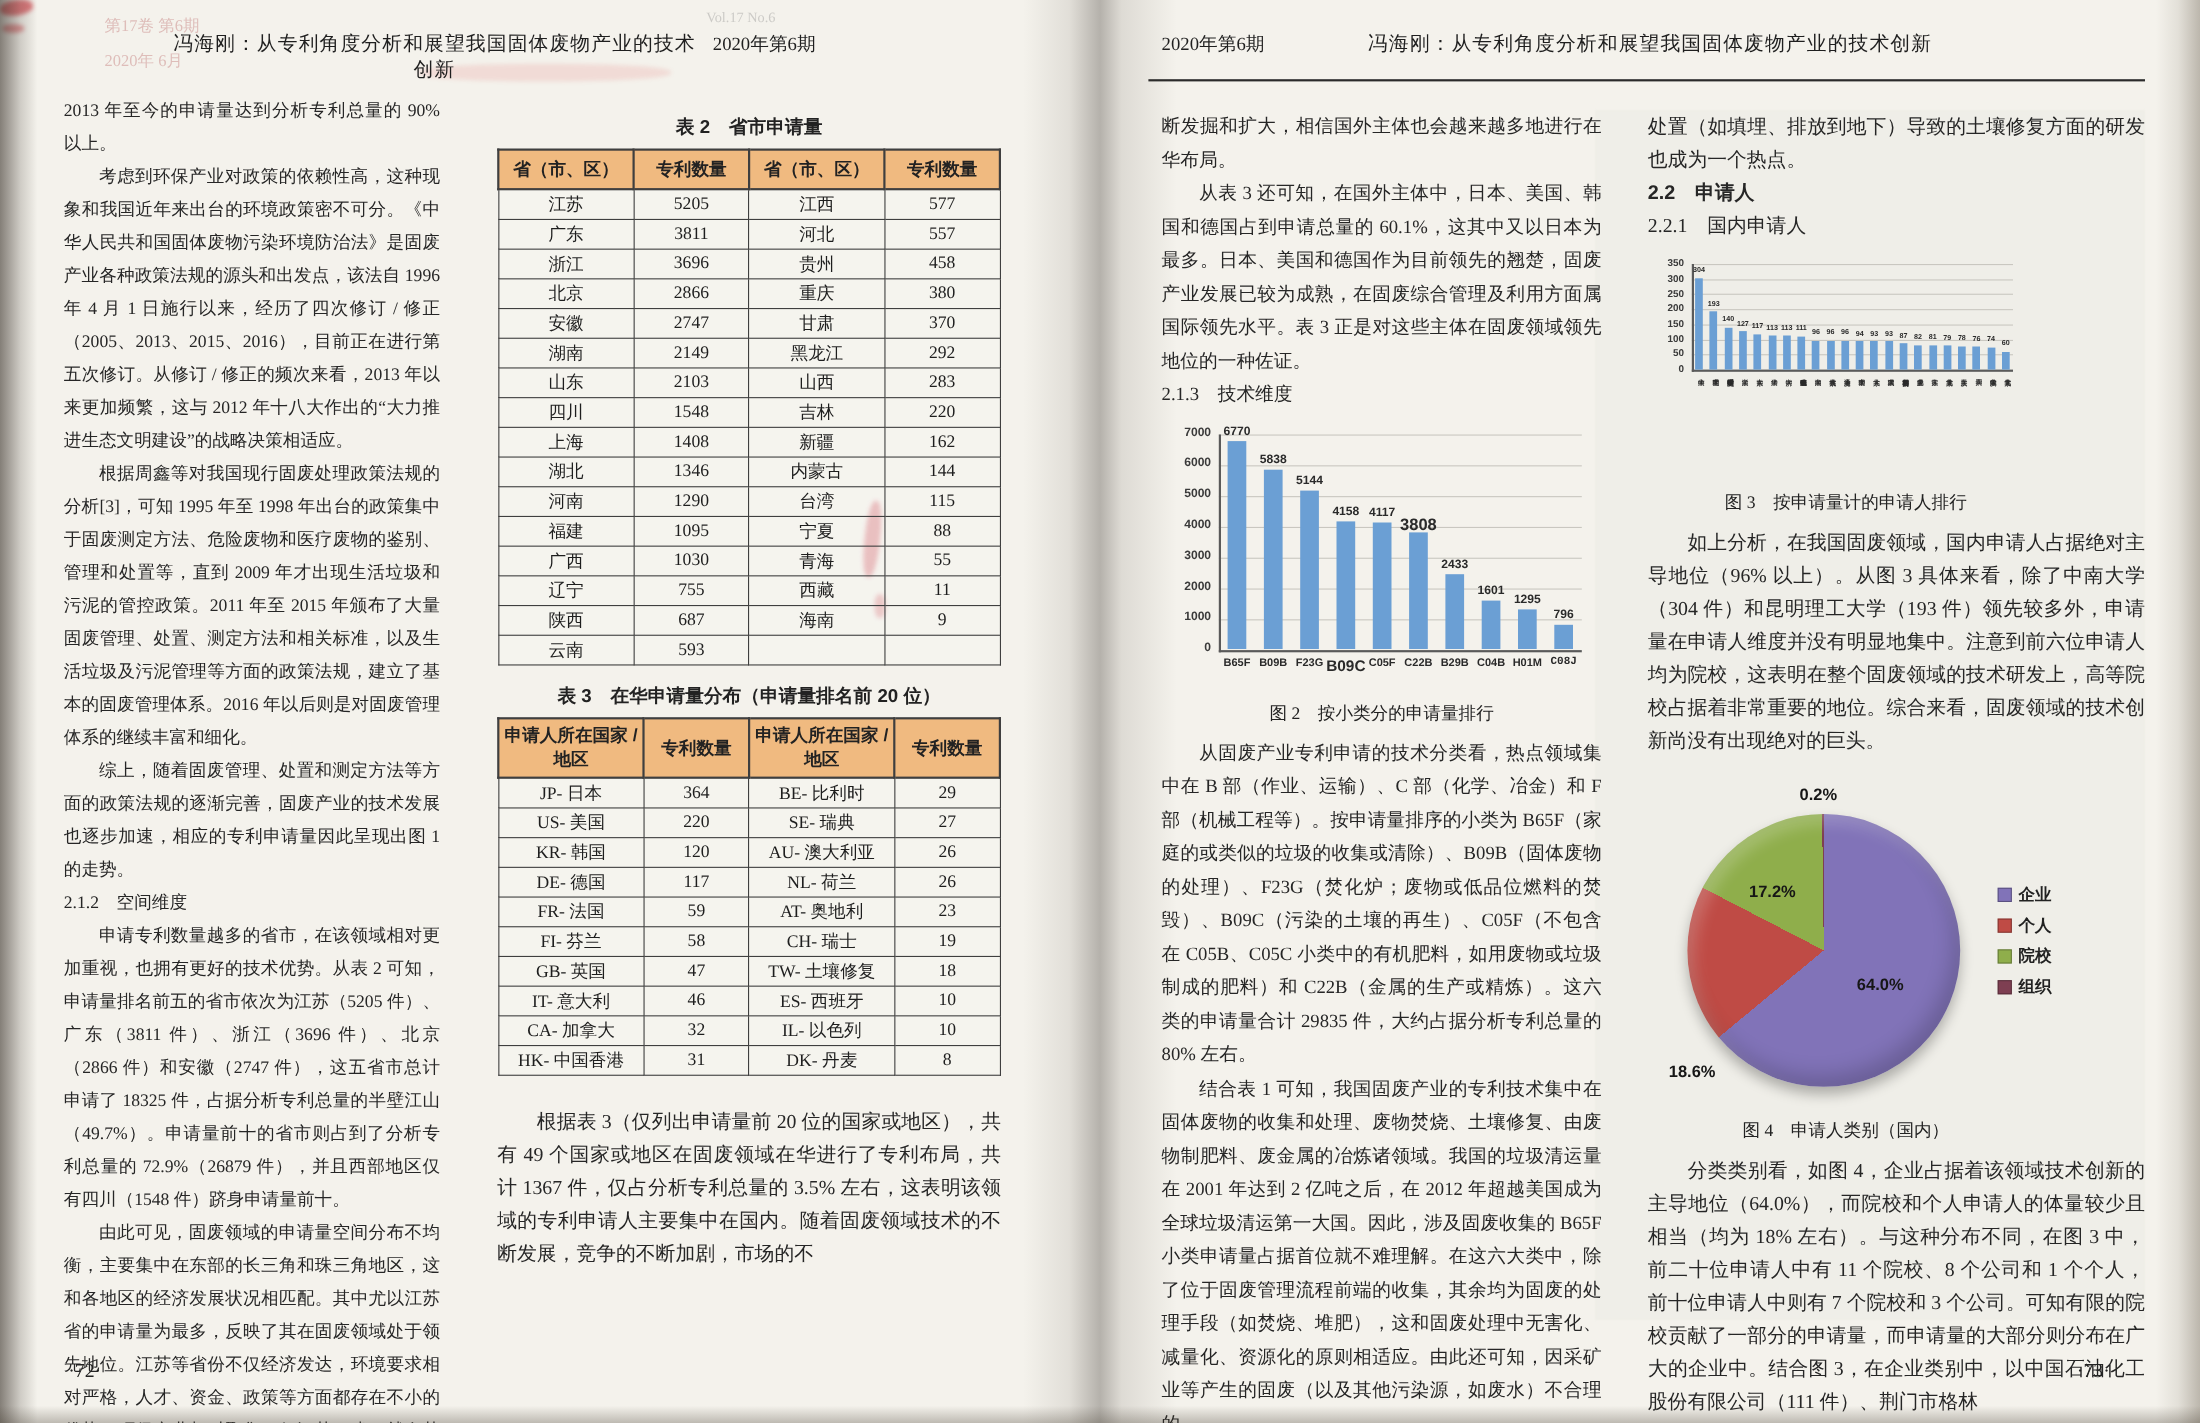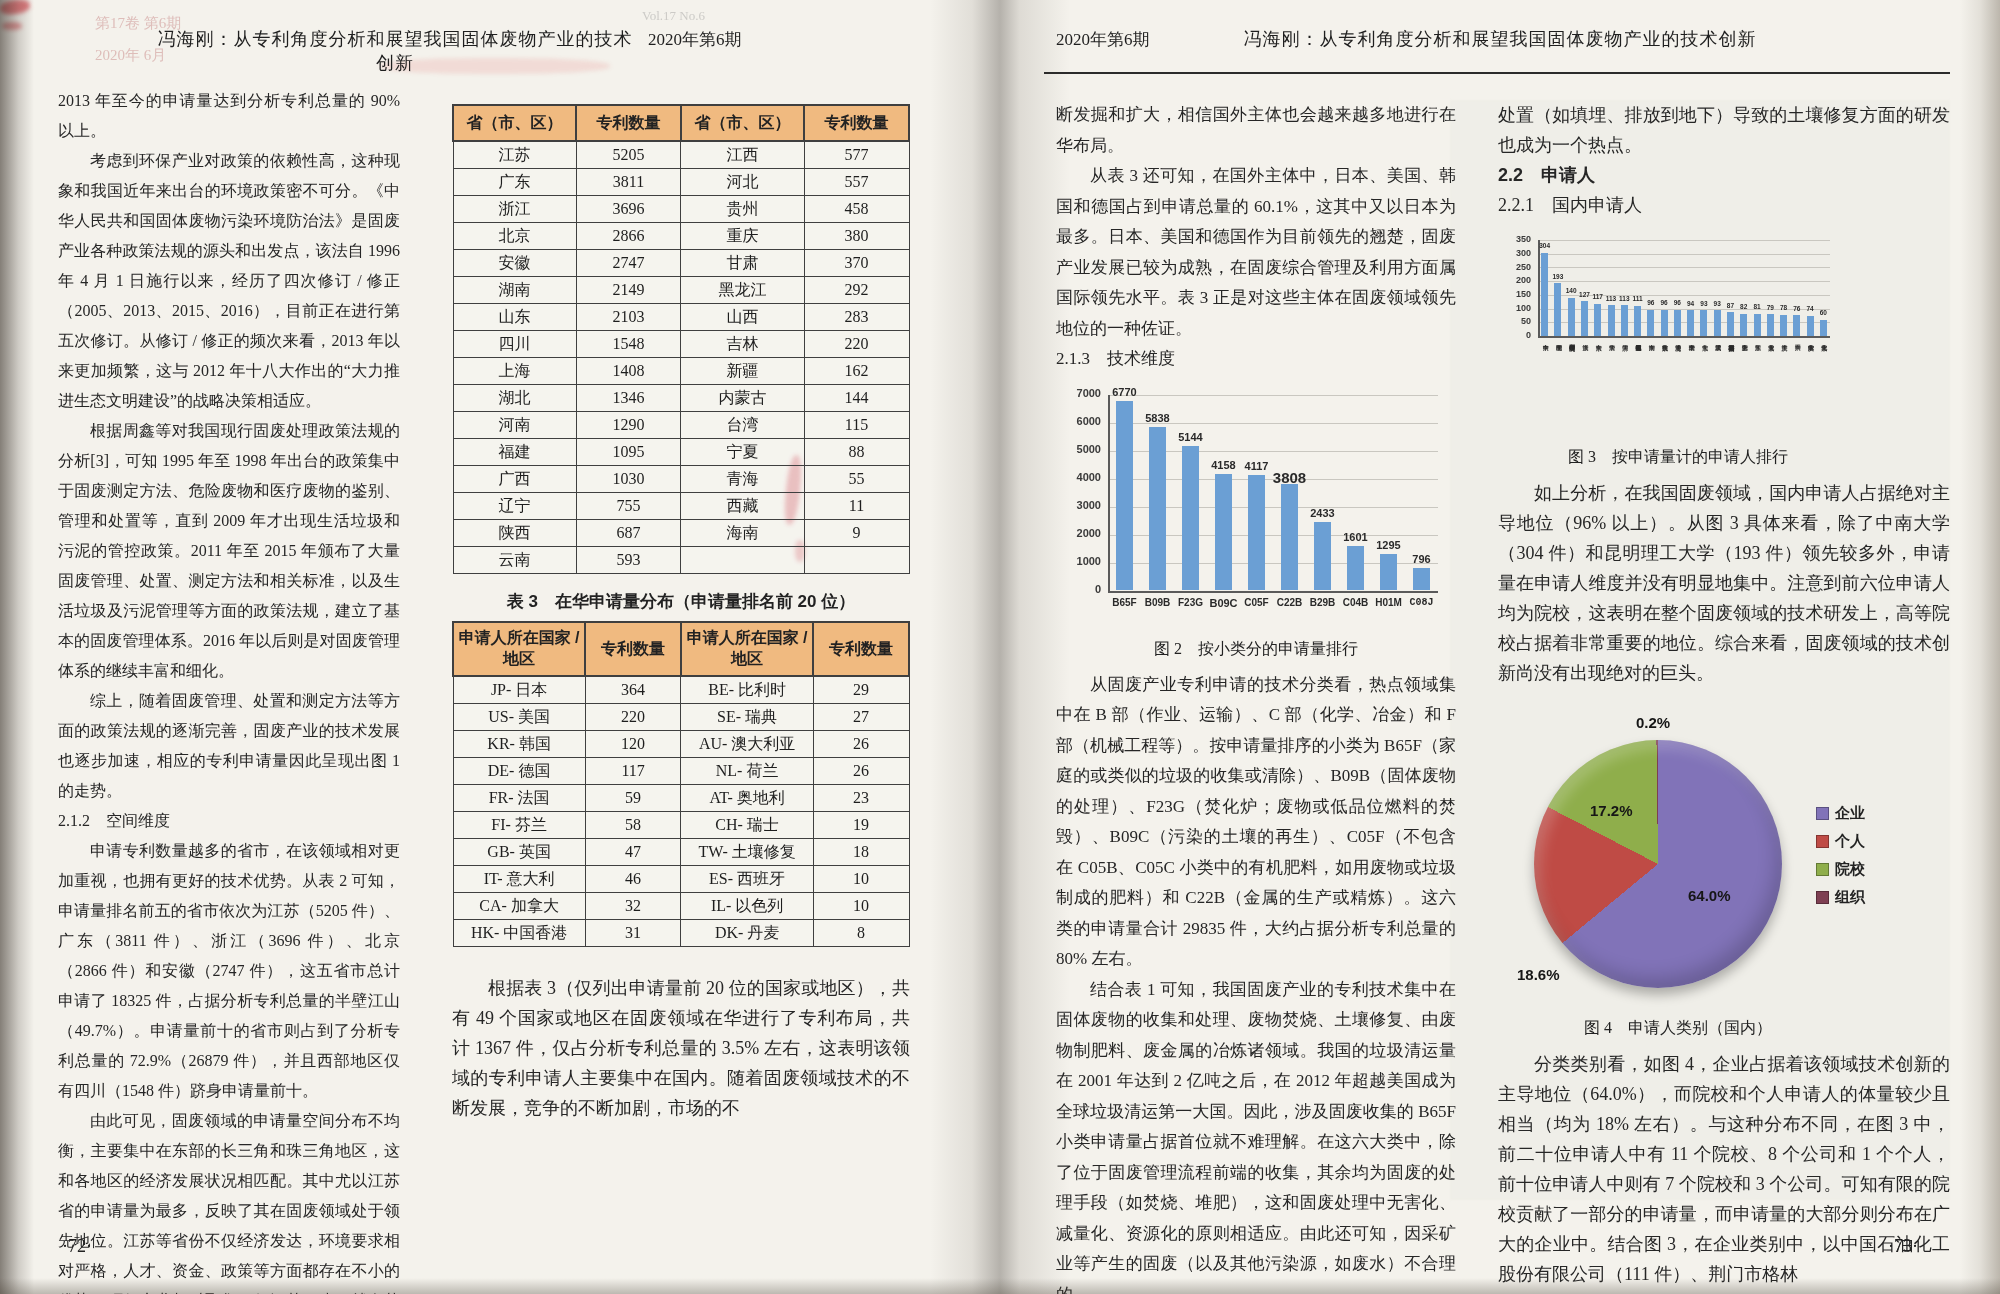--- a/index.html
+++ b/index.html
@@ -86,20 +86,21 @@
         <p class="para noindent">2013 年至今的申请量达到分析专利总量的 90% 以上。</p>
         <p class="para indent">考虑到环保产业对政策的依赖性高，这种现象和我国近年来出台的环境政策密不可分。《中华人民共和国固体废物污染环境防治法》是固废产业各种政策法规的源头和出发点，该法自 1996 年 4 月 1 日施行以来，经历了四次修订 / 修正（2005、2013、2015、2016），目前正在进行第五次修订。从修订 / 修正的频次来看，2013 年以来更加频繁，这与 2012 年十八大作出的“大力推进生态文明建设”的战略决策相适应。</p>
         <p class="para indent">根据周鑫等对我国现行固废处理政策法规的分析[3]，可知 1995 年至 1998 年出台的政策集中于固废测定方法、危险废物和医疗废物的鉴别、管理和处置等，直到 2009 年才出现生活垃圾和污泥的管控政策。2011 年至 2015 年颁布了大量固废管理、处置、测定方法和相关标准，以及生活垃圾及污泥管理等方面的政策法规，建立了基本的固废管理体系。2016 年以后则是对固废管理体系的继续丰富和细化。</p>
         <p class="para indent">综上，随着固废管理、处置和测定方法等方面的政策法规的逐渐完善，固废产业的技术发展也逐步加速，相应的专利申请量因此呈现出图 1 的走势。</p>
         <p class="para heading">2.1.2　空间维度</p>
         <p class="para indent">申请专利数量越多的省市，在该领域相对更加重视，也拥有更好的技术优势。从表 2 可知，申请量排名前五的省市依次为江苏（5205 件）、广东（3811 件）、浙江（3696 件）、北京（2866 件）和安徽（2747 件），这五省市总计申请了 18325 件，占据分析专利总量的半壁江山（49.7%）。申请量前十的省市则占到了分析专利总量的 72.9%（26879 件），并且西部地区仅有四川（1548 件）跻身申请量前十。</p>
         <p class="para indent">由此可见，固废领域的申请量空间分布不均衡，主要集中在东部的长三角和珠三角地区，这和各地区的经济发展状况相匹配。其中尤以江苏省的申请量为最多，反映了其在固废领域处于领先地位。江苏等省份不仅经济发达，环境要求相对严格，人才、资金、政策等方面都存在不小的优势，环保产业相对聚集。仅江苏一省，就有苏州、宜兴、盐城、常州等环保产业园，这种产业集群无疑促进了技术进步，也提升了技术竞争力。</p>
       </div>
 
     <div class="col c-left2" style="left:452px;top:104px;width:458px;">
+      <p class="tbl-title">表 2　省市申请量</p>
       <table class="dtable t2">
         <colgroup>
             <col style="width:27%">
             <col style="width:23%">
             <col style="width:27%">
             <col style="width:23%">
           </colgroup>
       <thead>
             <tr>
               <th>省（市、区）</th>
@@ -327,21 +328,21 @@
           <div class="val" style="left: 46.5px; width: 44px; top: 3.44px; font-size: 11px;">6770</div>
           <div class="cat" style="left: 46.5px; width: 44px; top: 214px; font-size: 10px;">B65F</div>
           <div class="bar" style="left: 93px; top: 44.536px; width: 17px; height: 163.464px; background: rgb(107, 159, 212);"></div>
           <div class="val" style="left: 79.5px; width: 44px; top: 29.536px; font-size: 11px;">5838</div>
           <div class="cat" style="left: 79.5px; width: 44px; top: 214px; font-size: 10px;">B09B</div>
           <div class="bar" style="left: 126px; top: 63.968px; width: 17px; height: 144.032px; background: rgb(107, 159, 212);"></div>
           <div class="val" style="left: 112.5px; width: 44px; top: 48.968px; font-size: 11px;">5144</div>
           <div class="cat" style="left: 112.5px; width: 44px; top: 214px; font-size: 10px;">F23G</div>
           <div class="bar" style="left: 159px; top: 91.576px; width: 17px; height: 116.424px; background: rgb(107, 159, 212);"></div>
           <div class="val" style="left: 145.5px; width: 44px; top: 76.576px; font-size: 11px;">4158</div>
-          <div class="cat" style="left: 145.5px; width: 44px; top: 214px; font-size: 11px;">B09C</div>
+          <div class="cat" style="left: 145.5px; width: 44px; top: 214px; font-size: 14px;">B09C</div>
           <div class="bar" style="left: 192px; top: 92.724px; width: 17px; height: 115.276px; background: rgb(107, 159, 212);"></div>
           <div class="val" style="left: 178.5px; width: 44px; top: 77.724px; font-size: 11px;">4117</div>
           <div class="cat" style="left: 178.5px; width: 44px; top: 214px; font-size: 10px;">C05F</div>
           <div class="bar" style="left: 225px; top: 101.376px; width: 17px; height: 106.624px; background: rgb(107, 159, 212);"></div>
           <div class="val" style="left: 211.5px; width: 44px; top: 86.376px; font-size: 15px;">3808</div>
           <div class="cat" style="left: 211.5px; width: 44px; top: 214px; font-size: 10px;">C22B</div>
           <div class="bar" style="left: 258px; top: 139.876px; width: 17px; height: 68.124px; background: rgb(107, 159, 212);"></div>
           <div class="val" style="left: 244.5px; width: 44px; top: 124.876px; font-size: 11px;">2433</div>
           <div class="cat" style="left: 244.5px; width: 44px; top: 214px; font-size: 10px;">B29B</div>
           <div class="bar" style="left: 291px; top: 163.172px; width: 17px; height: 44.828px; background: rgb(107, 159, 212);"></div>

